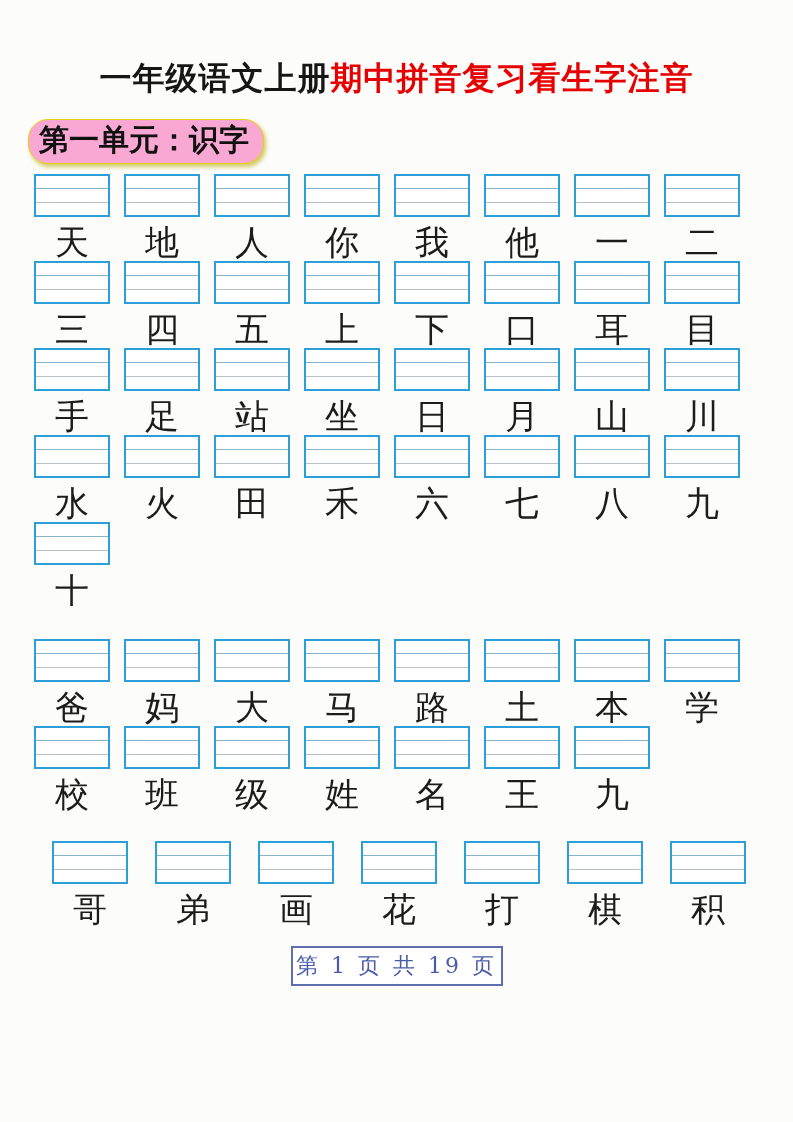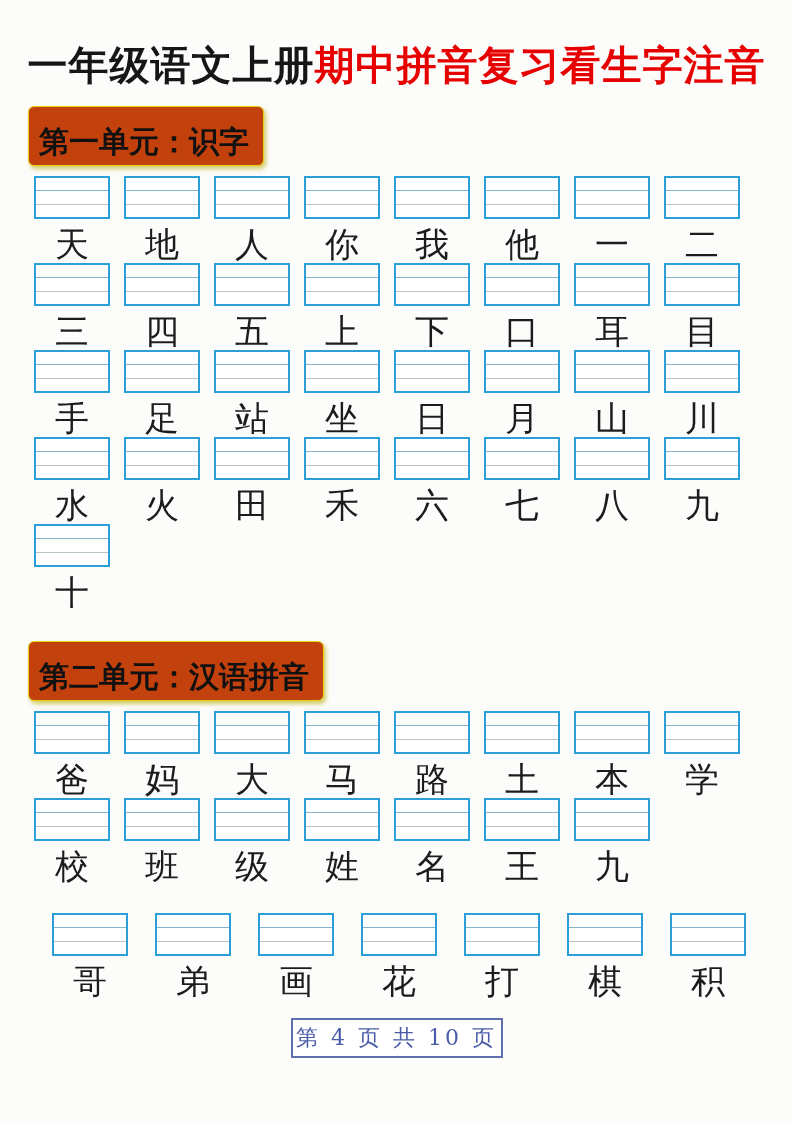--- a/index.html
+++ b/index.html
@@ -8,43 +8,43 @@
     width:793px; height:1122px;
     margin:0 auto;
     background:#fcfcfa;
     font-family:"DejaVu Sans", sans-serif;
     overflow:hidden;
     box-sizing:border-box;
   }
   
   .title {
     margin:0;
-    padding-top:40px;
+    padding-top:53px;
     text-align:center;
-    font-size:40px;
+    font-size:32px;
     line-height:50px;
     font-weight:900;
     letter-spacing:1px;
     color:#161616;
     font-family:"DejaVu Sans", sans-serif;
     white-space:nowrap;
   }
   .title .red { color:#e60000; }
   
   .unit { }
   .unit-0 { margin-top:16px; }
   .unit-1 { margin-top:30px; }
   .unit-2 { margin-top:28px; }
   .section-heading {
     display:inline-block;
     margin-left:28px;
-    background:#c2410c;
+    background:#f9a8d4;
     border:1px solid #e3d313;
-    border-radius:6px;
-    padding:17px 14px 5px 10px;
+    border-radius:20px;
+    padding:2px 14px 5px 10px;
     font-size:30px;
     line-height:36px;
     font-weight:900;
     color:#111;
     box-shadow:2px 3px 4px rgba(196,186,52,.75);
     white-space:nowrap;
   }
   
   .rows { }
   .row {
@@ -372,21 +372,21 @@
             <div class="cell">
               <div class="pinyin-box">
                 <div class="pb-row l1"></div>
                 <div class="pb-row l2"></div>
                 <div class="pb-row l3"></div>
               </div>
               <div class="char">十</div>
             </div>
           </div>
         </div></section>
-      <section class="unit unit-1"><div class="section-heading">第二单元：汉语拼音</div><div class="rows">
+      <section class="unit unit-1"><div class="rows">
           <div class="row first">
             <div class="cell">
               <div class="pinyin-box">
                 <div class="pb-row l1"></div>
                 <div class="pb-row l2"></div>
                 <div class="pb-row l3"></div>
               </div>
               <div class="char">爸</div>
             </div>
             <div class="cell">
@@ -561,15 +561,15 @@
                 <div class="pb-row l2"></div>
                 <div class="pb-row l3"></div>
               </div>
               <div class="char">积</div>
             </div>
           </div>
         </div></section>
     </div>
 
   <div class="footer">
-    <span>第 4 页 共 10 页</span>
+    <span>第 1 页 共 19 页</span>
   </div>
 </div>
 
 </body></html>

